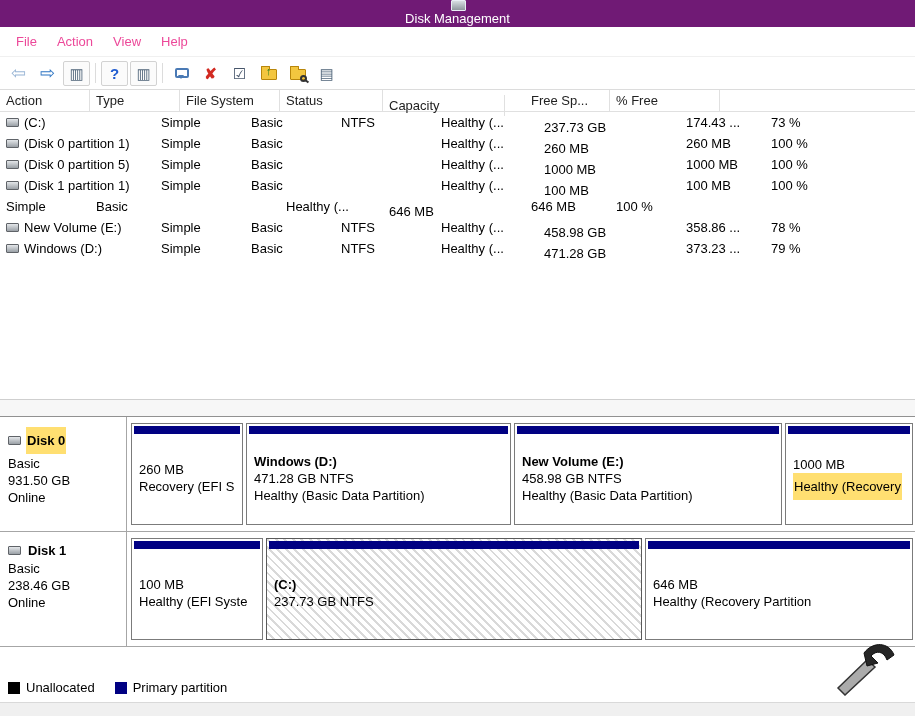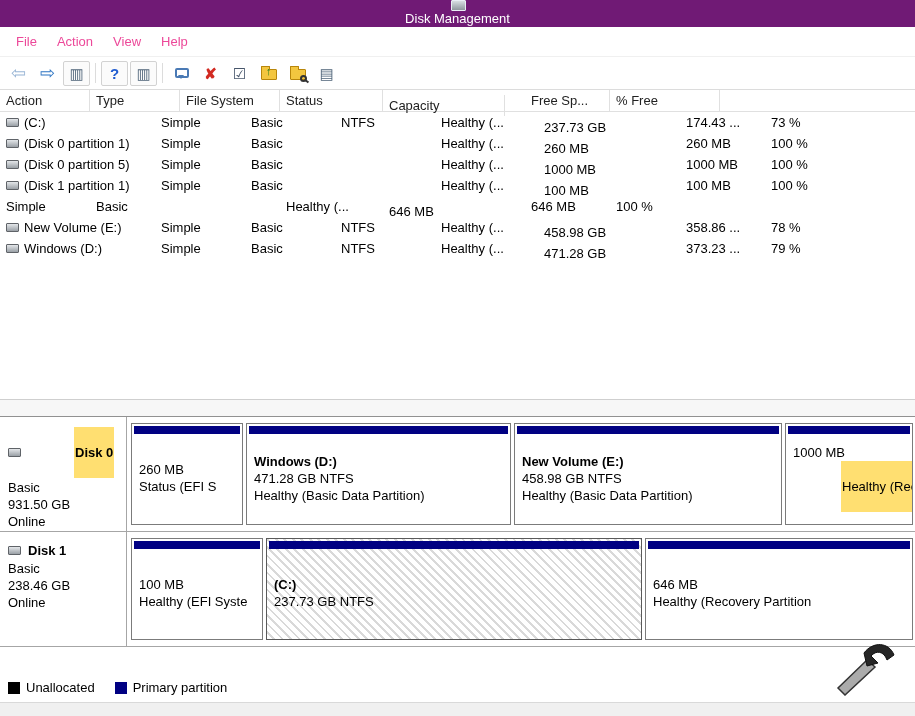--- a/index.html
+++ b/index.html
@@ -64,21 +64,21 @@
   .disk-row { display: flex; height: 115px; border-bottom: 1px solid #a6a6a6; }
   .disk-info { width: 127px; flex: 0 0 127px; border-right: 1px solid #a6a6a6; padding: 10px 4px 0 8px; line-height: 17px; }
   .disk-name-row { display: flex; align-items: center; margin-bottom: 1px; }
   .disk-name { font-weight: bold; padding: 0 2px; }
   .partition-area { flex: 1; display: flex; gap: 3px; padding: 6px 2px 6px 4px; min-width: 0; }
   .partition { border: 1px solid #7b7b7b; background: #fff; display: flex; flex-direction: column; min-width: 0; overflow: hidden; }
   .partition.selected { background: repeating-linear-gradient(45deg, #ffffff 0 4px, #d9d9d9 4px 6px); border-color: #5a5a5a; }
   .pstrip { height: 8px; margin: 2px 2px 0 2px; flex: 0 0 auto; }
   .pbody { flex: 1; display: flex; flex-direction: column; justify-content: center; padding: 2px 7px 4px 7px; line-height: 17px; white-space: nowrap; overflow: hidden; }
   .ptitle { font-weight: bold; }
-  .hl { display: inline-block; padding: 17px 1px; margin-left: 48px; }
+  .hl { display: inline-block; padding: 5px 1px; }
 
   
   .legend { position: absolute; left: 8px; bottom: 21px; display: flex; gap: 20px; align-items: center; }
   .legend-item { display: flex; align-items: center; }
   .swatch { width: 12px; height: 12px; display: inline-block; margin-right: 6px; }
 
   
   .statusbar { position: absolute; left: 0; right: 0; bottom: 0; height: 14px; background: #f0f0f0; border-top: 1px solid #d9d9d9; }
 
   
@@ -259,21 +259,21 @@
         </div>
         <div>Basic</div>
         <div>931.50 GB</div>
         <div>Online</div>
       </div>
       <div class="partition-area">
         <div class="partition" style="flex:0 0 112px">
           <div class="pstrip" style="background-color: rgb(0, 0, 130);"></div>
           <div class="pbody">
             <div>260 MB</div>
-            <div>Status (EFI S</div>
+            <div>Recovery (EFI S</div>
           </div>
         </div>
         <div class="partition" style="flex:0 0 265px">
           <div class="pstrip" style="background-color: rgb(0, 0, 130);"></div>
           <div class="pbody">
             <div class="ptitle">Windows  (D:)</div>
             <div>471.28 GB NTFS</div>
             <div>Healthy (Basic Data Partition)</div>
           </div>
         </div>

